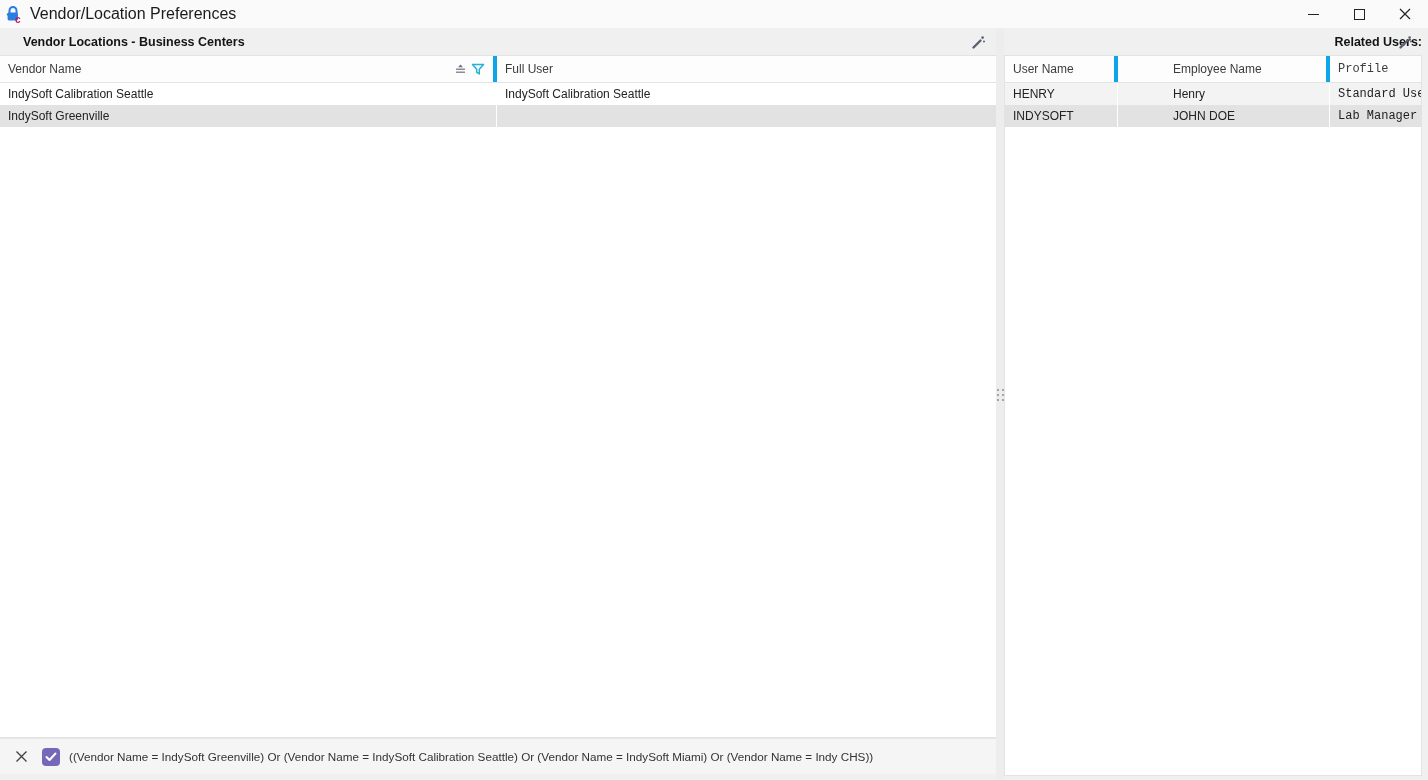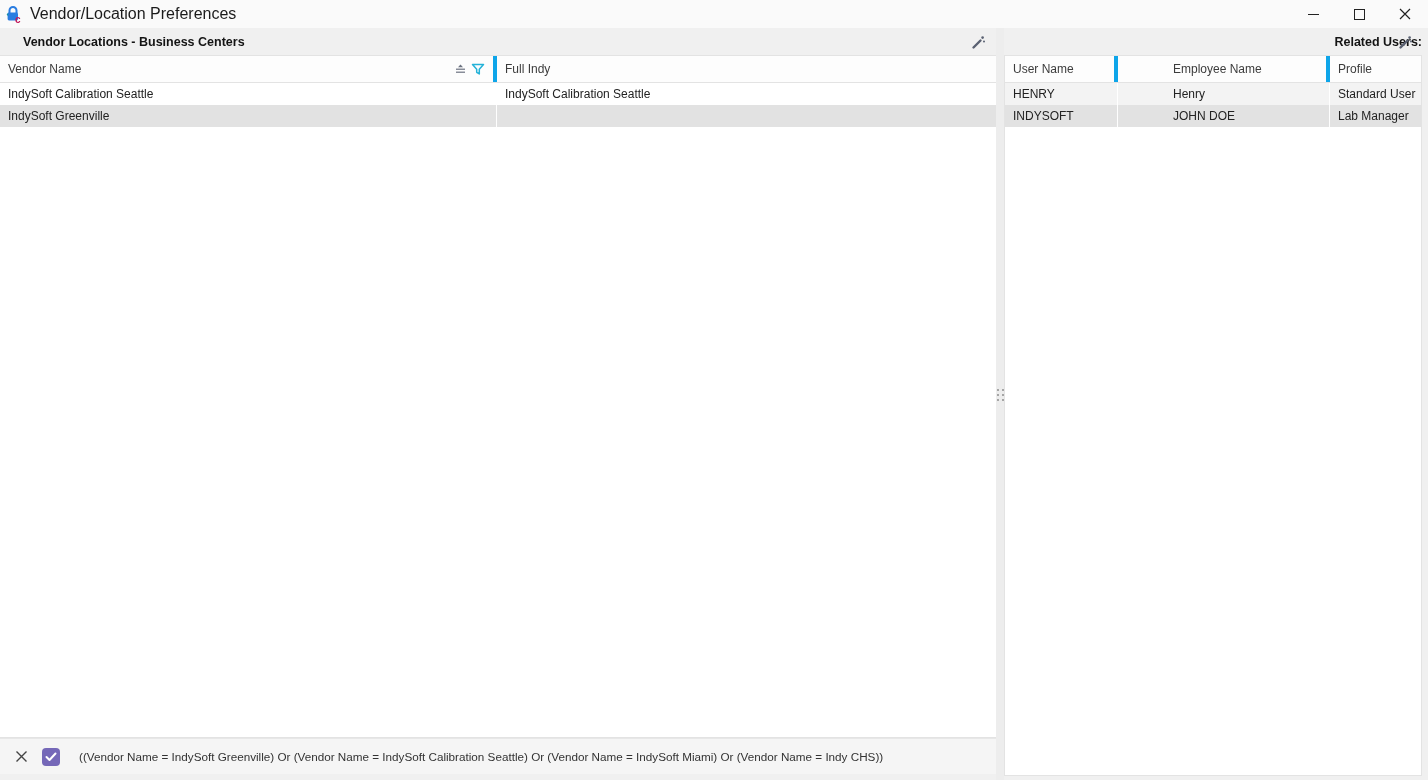--- a/index.html
+++ b/index.html
@@ -59,36 +59,36 @@
     display:flex; align-items:center; padding-left:8px;
     border-right:1px solid rgba(255,255,255,0.95);
     overflow:hidden; white-space:nowrap; color:#222;
   }
   .grow .cell:last-child { border-right:none; }
   .grow.alt      { background:#f3f3f3; }
   .grow.selected { background:#e2e2e2; }
 
   
   .grid-left  .w1 { width:497px; } .grid-left  .w2 { flex:1; }
-  .grid-right .u1 { width:113px; } .grid-right .u2 { width:165px;margin-left:47px; } .grid-right .u3 { flex:1; }
+  .grid-right .u1 { width:113px; } .grid-right .u2 { width:165px;margin-left:47px; } .grid-right .u3 { flex:1;font-family:Liberation Mono, monospace; }
 
   .hsort { margin-left:auto; display:flex; align-items:center; gap:4px; padding-right:8px; }
 
   
   .filter-bar {
     position:absolute; left:0; top:738px; width:997px; height:36px;
     background:#f5f5f5; border-top:1px solid #e7e7e7;
     display:flex; align-items:center; padding-left:13px;
   }
   .clear-filter { width:16px; height:16px; display:flex; align-items:center; justify-content:center; }
   .fcheck {
     width:18px; height:18px; margin-left:13px; border-radius:4px;
     background:#7568b8; display:flex; align-items:center; justify-content:center;
   }
-  .filter-text { margin-left:19px; font-size:11.7px; color:#333; white-space:nowrap; }
+  .filter-text { margin-left:9px; font-size:11.7px; color:#333; white-space:nowrap; }
 
   
   .splitter {
     position:absolute; left:996px; top:28px; width:8px; height:752px;
     background:#ededed; display:flex; align-items:center; justify-content:center;
   }
   .grip { display:grid; grid-template-columns:2px 2px; grid-auto-rows:2px; gap:3px; margin-top:-18px; }
   .grip i { background:#a5a5a5; width:2px; height:2px; display:block; }
 </style>
 </head>
@@ -139,21 +139,21 @@
           <path d="M6.5 1.5 L9 4.2 H4 Z" fill="#6b7280"></path>
           <rect x="2" y="5.6" width="9" height="1.2" fill="#6b7280"></rect>
           <rect x="2" y="8.6" width="9" height="1.2" fill="#6b7280"></rect>
         </svg>
         <svg width="14" height="13" viewBox="0 0 14 13">
           <path d="M1.5 1.5 h11 l-4.2 4.8 v4.6 l-2.6 -1.6 v-3 Z" fill="none" stroke="#24b2d8" stroke-width="1.5" stroke-linejoin="round"></path>
         </svg>
       </span>
     </div>
     <div class="hcell w2">
-      <span>Full Indy</span>
+      <span>Full User</span>
     </div>
   </div>
 
   <div class="grow">
     <div class="cell w1">IndySoft Calibration Seattle</div>
     <div class="cell w2">IndySoft Calibration Seattle</div>
   </div>
   <div class="grow selected">
     <div class="cell w1">IndySoft Greenville</div>
     <div class="cell w2"></div>

